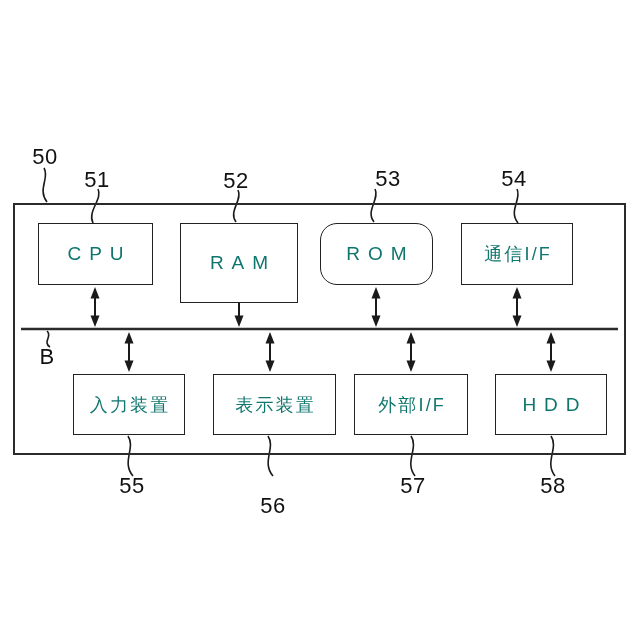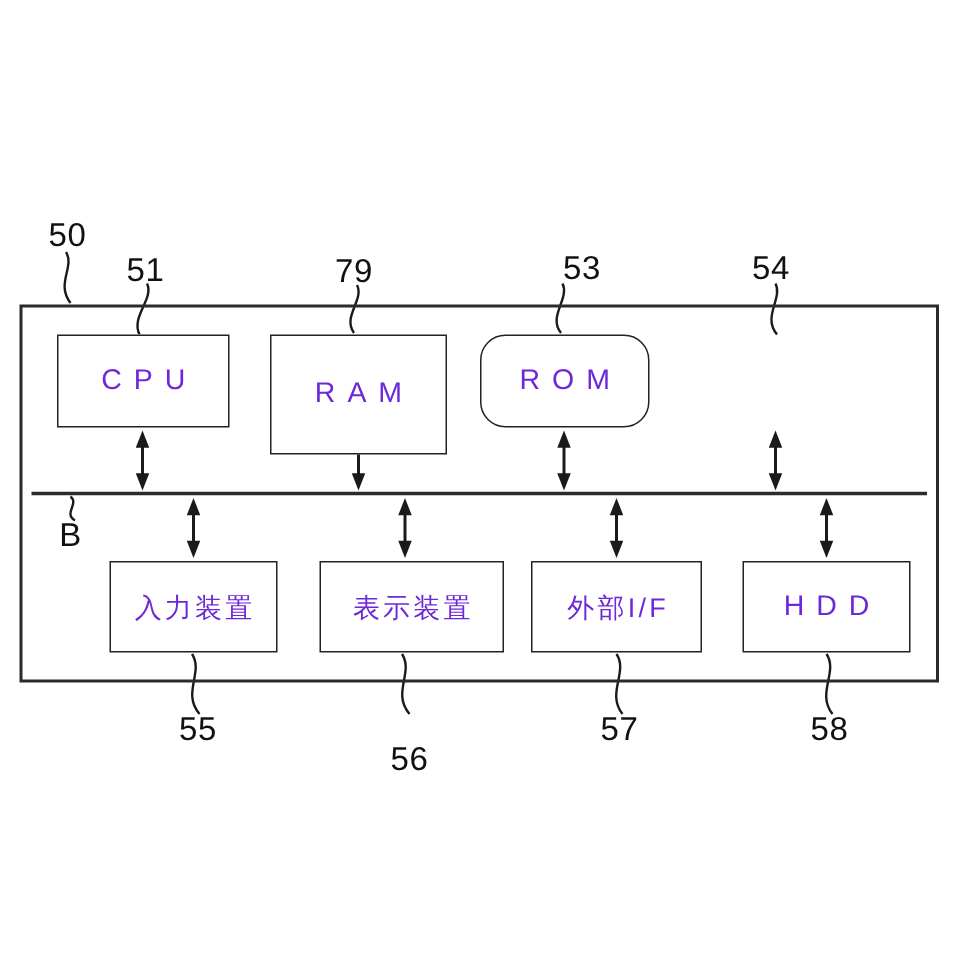--- a/index.html
+++ b/index.html
@@ -14,21 +14,21 @@
   svg.lines{position:absolute;left:0;top:0;width:640px;height:640px;}
   .outer-box{
     position:absolute;left:13px;top:203px;width:613px;height:252px;
     border:2px solid #2b2b2b;box-sizing:border-box;background:transparent;
   }
   .dev-box{
     position:absolute;
     border:1.8px solid #222;box-sizing:border-box;
     background:#ffffff;
     display:flex;align-items:center;justify-content:center;
-    font-size:19px;color:#6d28d9;
+    font-size:19px;color:#0f766e;
     white-space:nowrap;
   }
   .latin-label{letter-spacing:0.42em;text-indent:0.42em;}
   .cjk-label{letter-spacing:0.12em;text-indent:0.12em;font-size:18px;}
   .ref-num{
     position:absolute;transform:translate(-50%,-50%);
     font-size:22px;color:#111;letter-spacing:0.02em;
   }
   
   #box-cpu {left:38px; top:223px; width:115px; height:62px;}
@@ -95,37 +95,40 @@
 
   <div class="dev-box" id="box-cpu">
     <span class="latin-label">CPU</span>
   </div>
   <div class="dev-box" id="box-ram">
     <span class="latin-label">RAM</span>
   </div>
   <div class="dev-box" id="box-rom">
     <span class="latin-label">ROM</span>
   </div>
+  <div class="dev-box" id="box-comm">
+    <span class="cjk-label">通信I/F</span>
+  </div>
 
   <div class="dev-box" id="box-input">
     <span class="cjk-label">入力装置</span>
   </div>
   <div class="dev-box" id="box-display">
     <span class="cjk-label">表示装置</span>
   </div>
   <div class="dev-box" id="box-extif">
     <span class="cjk-label">外部I/F</span>
   </div>
   <div class="dev-box" id="box-hdd">
     <span class="latin-label">HDD</span>
   </div>
 
   <div class="ref-num" id="ref-50">50</div>
   <div class="ref-num" id="ref-51">51</div>
-  <div class="ref-num" id="ref-52">79</div>
+  <div class="ref-num" id="ref-52">52</div>
   <div class="ref-num" id="ref-53">53</div>
   <div class="ref-num" id="ref-54">54</div>
   <div class="ref-num" id="ref-b">B</div>
   <div class="ref-num" id="ref-55">55</div>
   <div class="ref-num" id="ref-56">56</div>
   <div class="ref-num" id="ref-57">57</div>
   <div class="ref-num" id="ref-58">58</div>
 
 </div>
 

